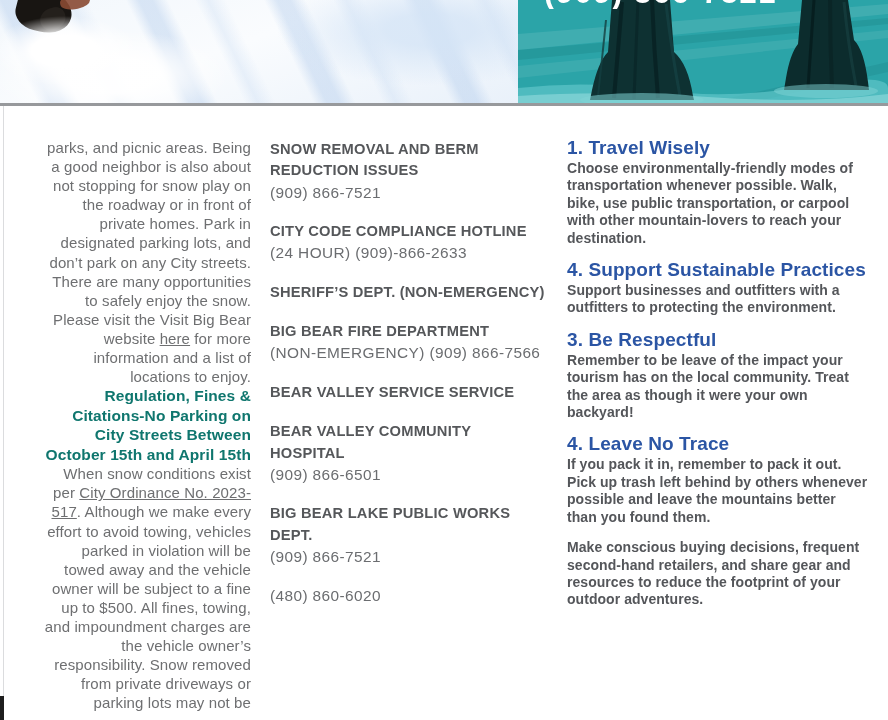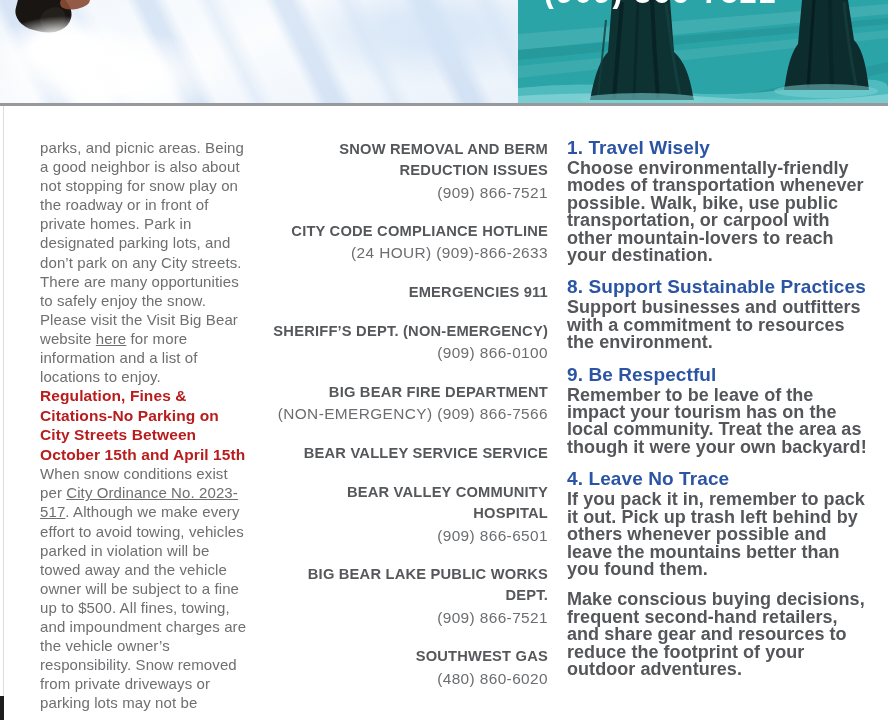--- a/index.html
+++ b/index.html
@@ -57,45 +57,45 @@
   
   .divider { position:absolute; top:103px; left:0; width:888px; height:3px; background:#97999c; }
   .edge-line { position:absolute; left:3px; top:106px; width:1px; height:614px; background:#dbdcde; }
   .corner-bar { position:absolute; left:0; top:696px; width:4px; height:24px; background:#1d1d1d; }
 
   
   .col-left {
     position:absolute; left:40px; top:138px; width:211px;
     font-size:15px; line-height:19.1px; color:#6e6f71; letter-spacing:.1px;
   }
-  .col-left p { margin:0; }
+  .col-left p { margin:0;text-align:right; }
   .lc-heading {
-    margin:14px 0 4px 0; font-weight:bold; color:#b91c1c;
+    margin:14px 0 4px 0; font-weight:bold; color:#0f766e;
     font-size:15.5px; line-height:19.5px;
   }
   .inline-link { color:inherit; text-decoration:underline; cursor:pointer; }
 
   .col-mid { position:absolute; left:270px; top:139px; width:278px; }
-  .entry { margin-bottom:18px;text-align:right; }
+  .entry { margin-bottom:18px; }
   .entry-name {
     font-weight:bold; color:#55575a; font-size:14.7px;
     line-height:21.3px; letter-spacing:.2px;
   }
   .entry-value {
     color:#6b6d70; font-size:15.4px; line-height:21.5px; letter-spacing:.4px;
   }
 
   .col-right { position:absolute; left:567px; top:138px; width:302px; }
   .tip { margin-bottom:13px; }
   .tip-heading {
     font-weight:bold; color:#2b55a4; font-size:19px;
     line-height:20px; margin-bottom:2px; letter-spacing:.1px;
   }
   .tip-body {
-    font-weight:bold; color:#54565a; font-size:18px;
+    font-weight:bold; color:#54565a; font-size:14px;
     line-height:17.4px; letter-spacing:.05px;
   }
 </style>
 </head>
 <body>
 
 <div class="page">
 
   <div class="hero">
     <div class="hero-left">
@@ -149,60 +149,54 @@
   <div class="col-mid">
     <div class="entry">
       <div class="entry-name">SNOW REMOVAL AND BERM REDUCTION ISSUES</div>
       <div class="entry-value">(909) 866-7521</div>
     </div>
     <div class="entry">
       <div class="entry-name">CITY CODE COMPLIANCE HOTLINE</div>
       <div class="entry-value">(24 HOUR) (909)-866-2633</div>
     </div>
     <div class="entry">
-      <div class="entry-name">EMERGENCIES 911</div>
-      <div class="entry-value"></div>
-    </div>
-    <div class="entry">
       <div class="entry-name">SHERIFF’S DEPT. (NON-EMERGENCY)</div>
-      <div class="entry-value">(909) 866-0100</div>
     </div>
     <div class="entry">
       <div class="entry-name">BIG BEAR FIRE DEPARTMENT</div>
       <div class="entry-value">(NON-EMERGENCY) (909) 866-7566</div>
     </div>
     <div class="entry">
       <div class="entry-name">BEAR VALLEY SERVICE SERVICE</div>
     </div>
     <div class="entry">
       <div class="entry-name">BEAR VALLEY COMMUNITY HOSPITAL</div>
       <div class="entry-value">(909) 866-6501</div>
     </div>
     <div class="entry">
       <div class="entry-name">BIG BEAR LAKE PUBLIC WORKS DEPT.</div>
       <div class="entry-value">(909) 866-7521</div>
     </div>
     <div class="entry">
-      <div class="entry-name">SOUTHWEST GAS</div>
       <div class="entry-value">(480) 860-6020</div>
     </div>
 
   </div>
 
   <div class="col-right">
     <div class="tip">
       <div class="tip-heading">1. Travel Wisely</div>
       <div class="tip-body">Choose environmentally-friendly modes of transportation whenever possible. Walk, bike, use public transportation, or carpool with other mountain-lovers to reach your destination.</div>
     </div>
     <div class="tip">
-      <div class="tip-heading">8. Support Sustainable Practices</div>
-      <div class="tip-body">Support businesses and outfitters with a commitment to resources the environment.</div>
-    </div>
-    <div class="tip">
-      <div class="tip-heading">9. Be Respectful</div>
+      <div class="tip-heading">4. Support Sustainable Practices</div>
+      <div class="tip-body">Support businesses and outfitters with a outfitters to protecting the environment.</div>
+    </div>
+    <div class="tip">
+      <div class="tip-heading">3. Be Respectful</div>
       <div class="tip-body">Remember to be leave of the impact your tourism has on the local community. Treat the area as though it were your own backyard!</div>
     </div>
     <div class="tip">
       <div class="tip-heading">4. Leave No Trace</div>
       <div class="tip-body">If you pack it in, remember to pack it out. Pick up trash left behind by others whenever possible and leave the mountains better than you found them.</div>
     </div>
     <div class="tip">
       <div class="tip-body">Make conscious buying decisions, frequent second-hand retailers, and share gear and resources to reduce the footprint of your outdoor adventures.</div>
     </div>
   </div>

